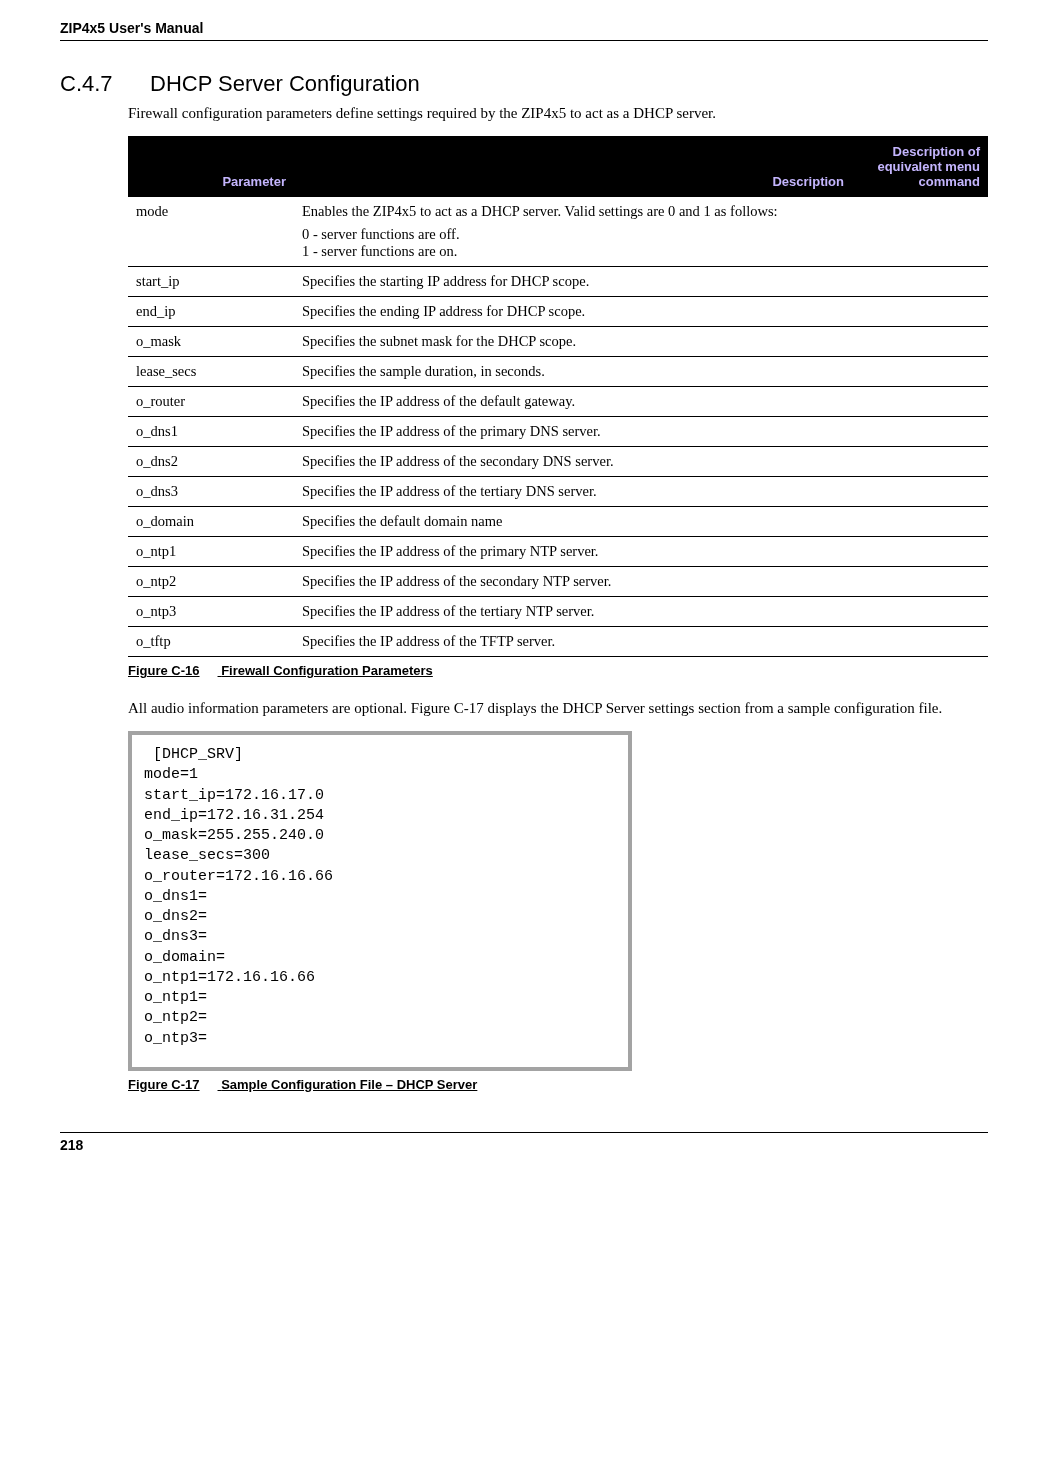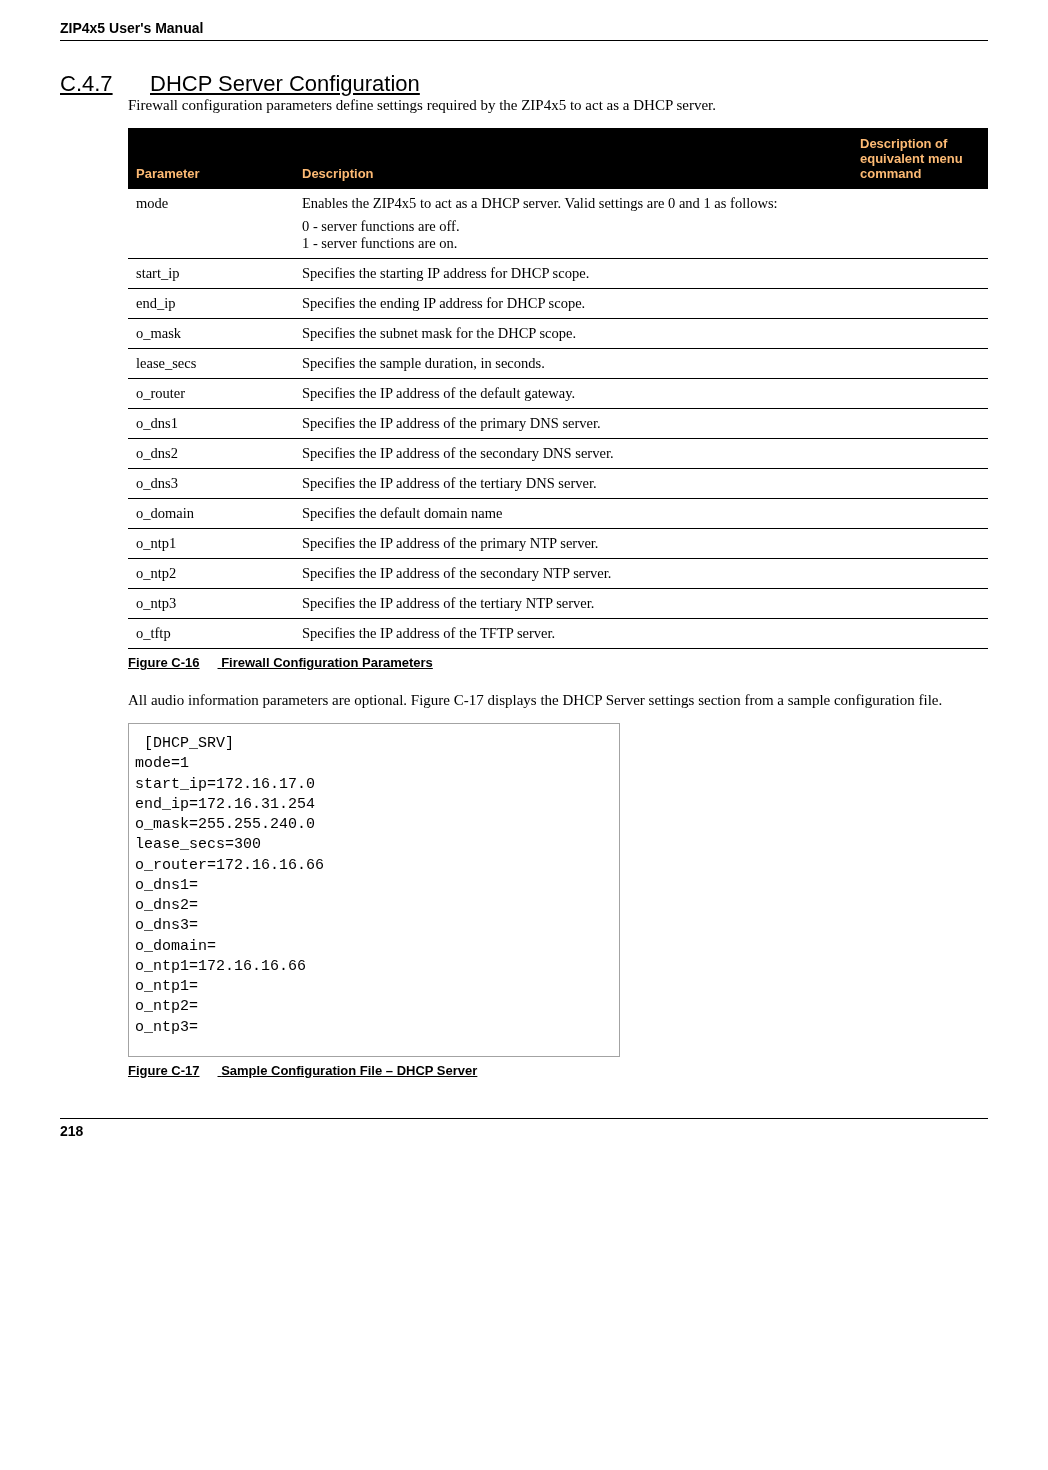--- a/index.html
+++ b/index.html
@@ -17,22 +17,21 @@
     font-family: Arial, Helvetica, sans-serif;
     font-weight: bold;
     font-size: 14px;
     border-bottom: 1px solid #000;
     padding-bottom: 4px;
     margin-bottom: 30px;
   }
   .section-row {
     display: flex;
     align-items: baseline;
-    margin-bottom: 0;
-    text-decoration: underline;
+    margin-bottom: 8px;
   }
   .section-num {
     font-family: Arial, Helvetica, sans-serif;
     font-size: 22px;
     width: 90px;
     flex-shrink: 0;
   }
   .section-title {
     font-family: Arial, Helvetica, sans-serif;
     font-size: 22px;
@@ -45,24 +44,24 @@
     margin-bottom: 14px;
   }
   table.param-table {
     border-collapse: collapse;
     width: 100%;
     font-size: 14.5px;
     margin-bottom: 6px;
   }
   table.param-table thead th {
     background: #000;
-    color: #fdba74;
-    font-family: Arial, Helvetica, sans-serif;
-    font-weight: bold;
-    text-align: left;
+    color: #c4b5fd;
+    font-family: Arial, Helvetica, sans-serif;
+    font-weight: bold;
+    text-align: right;
     padding: 8px 8px;
     vertical-align: bottom;
     font-size: 13px;
   }
   table.param-table th.col-param {
     width: 150px;
   }
   table.param-table th.col-desc3 {
     width: 120px;
   }
@@ -83,22 +82,22 @@
   }
   .fig-caption .fig-label {
     margin-right: 18px;
   }
   .para-after {
     font-size: 15px;
     margin-bottom: 14px;
     text-align: justify;
   }
   .code-box {
-    border: 1px solid #a3a3a3;
-    padding: 10px 14px 18px 6px;
+    border: 4px solid #a3a3a3;
+    padding: 10px 14px 18px 12px;
     font-family: 'Courier New', Courier, monospace;
     font-size: 15px;
     line-height: 1.35;
     width: 470px;
     margin-bottom: 6px;
     white-space: pre;
   }
   .page-num {
     font-family: Arial, Helvetica, sans-serif;
     font-weight: bold;

